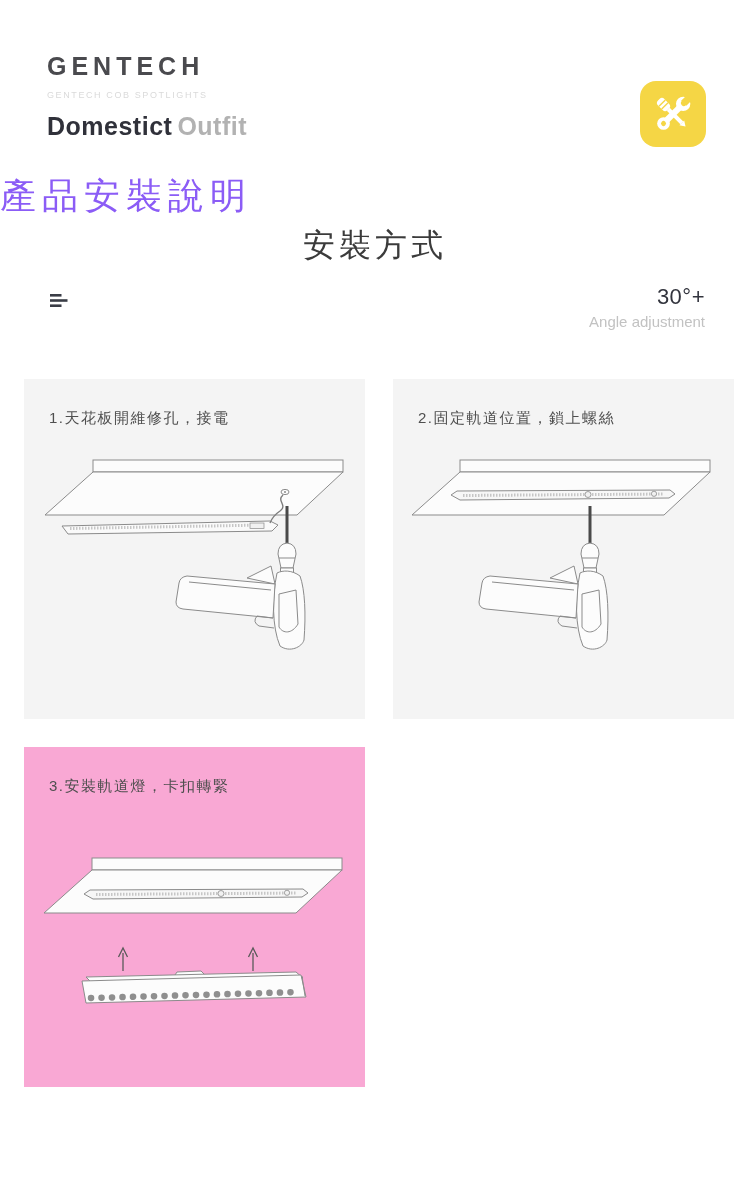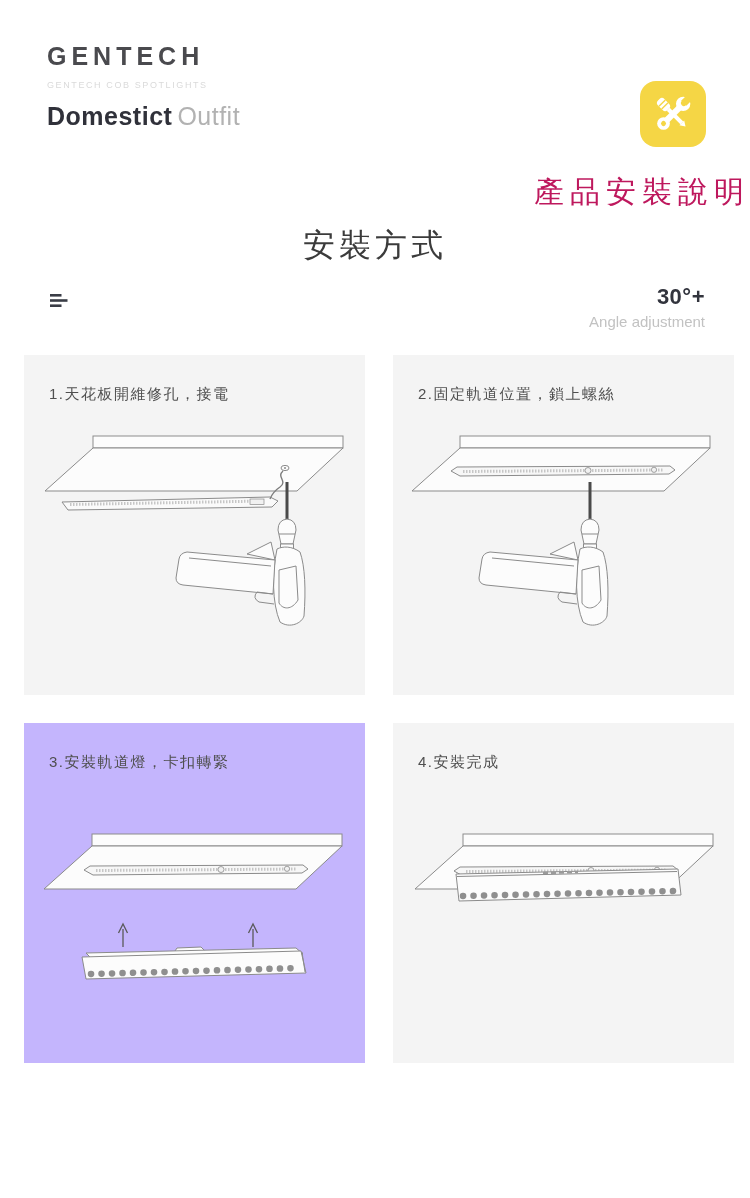--- a/index.html
+++ b/index.html
@@ -1,43 +1,43 @@
 <!DOCTYPE html>
 <html><head>
 <meta charset="utf-8">
 <style>
   * { margin:0; padding:0; box-sizing:border-box; }
   html,body { background:#ffffff; }
   body { font-family:"Liberation Sans", sans-serif; }
   .page { position:relative; width:750px; height:1198px; background:#ffffff; overflow:hidden; margin:0 auto; }
 
   
-  .brand { position:absolute; left:47px; top:42px; }
+  .brand { position:absolute; left:47px; top:52px; }
   .brand-name { font-size:25px; font-weight:bold; letter-spacing:5px; color:#4a4a4e; }
   .brand-tagline { margin-top:9px; font-size:9px; letter-spacing:1.6px; color:#dadada; }
   .product-line { margin-top:12px; font-size:25px; color:#30313a; font-weight:bold; letter-spacing:0.5px; }
-  .product-line .light { font-weight:400; color:#b2b2b2; margin-left:5px; }
+  .product-line .light { font-weight:700; color:#b2b2b2; margin-left:5px; }
 
   .tools-badge { position:absolute; right:44px; top:81px; width:66px; height:66px;
     border-radius:16px; background:#F5D645; display:flex; align-items:center; justify-content:center; }
 
   
-  .hero-title { position:absolute; top:172px; left:0; width:100%; text-align:right;
-    font-size:30px; font-weight:400; letter-spacing:6px; color:#be185d; }
+  .hero-title { position:absolute; top:172px; left:0; width:100%; text-align:left;
+    font-size:36px; font-weight:400; letter-spacing:6px; color:#8b5cf6; }
   .hero-subtitle { position:absolute; top:224px; left:0; width:100%; text-align:center;
     font-size:32px; font-weight:normal; letter-spacing:4px; color:#3b3b3b; }
 
   
   .list-marker { position:absolute; left:50px; top:293px; }
   .angle-block { position:absolute; right:45px; top:284px; text-align:right; }
-  .angle-value { font-size:22px; font-weight:bold; color:#32343d; letter-spacing:0.5px; }
+  .angle-value { font-size:22px; font-weight:normal; color:#32343d; letter-spacing:0.5px; }
   .angle-label { margin-top:3px; font-size:15px; color:#c2c2c2; }
 
   
-  .grid { position:absolute; left:24px; top:355px; display:grid;
+  .grid { position:absolute; left:24px; top:379px; display:grid;
     grid-template-columns:341px 341px; column-gap:20px; row-gap:24px;gap:28px; }
   .panel { position:relative; width:341px; height:340px; background:#F4F4F4; }
   .step-label { position:absolute; left:25px; top:30px; font-size:15px; letter-spacing:1.5px; color:#4f4f4f; }
   .panel svg.illu { position:absolute; left:0; top:60px; }
   .panel.row2 svg.illu { top:88px; }
 
   .sketch { stroke:#8b8b8b; stroke-width:1; fill:none; }
   .sketch-fill { stroke:#8b8b8b; stroke-width:1; fill:#fcfcfc; }
 </style>
 </head>
@@ -138,21 +138,21 @@
 
     <div class="panel" style="background: rgb(244, 244, 244);">
       <div class="step-label">2.固定軌道位置，鎖上螺絲</div>
       <svg class="illu" width="341" height="270" viewBox="0 0 341 270">
         <use href="#slab-shape" transform="translate(67,21)"></use>
         <use href="#track-shape" transform="translate(62,51)"></use>
         <use href="#drill-shape" transform="translate(197,113)"></use>
       </svg>
     </div>
 
-    <div class="panel row2" style="background: #c4b5fd;">
+    <div class="panel row2" style="background: #f9a8d4;">
       <div class="step-label">3.安裝軌道燈，卡扣轉緊</div>
       <svg class="illu" width="341" height="250" viewBox="0 0 341 250">
         <use href="#slab-shape" transform="translate(68,23)"></use>
         <use href="#track-shape" transform="translate(64,54)"></use>
 
         <g stroke="#5a5a5a" stroke-width="1.3">
           <line x1="99" y1="136" x2="99" y2="118"></line>
           <polyline points="94.5,122 99,113 103.5,122" fill="none"></polyline>
           <line x1="229" y1="136" x2="229" y2="118"></line>
           <polyline points="224.5,122 229,113 233.5,122" fill="none"></polyline>
@@ -160,27 +160,15 @@
 
         <polygon points="149,143 153,137 177,136 181,140 181,144 149,145" class="sketch-fill"></polygon>
 
         <polygon points="62,142 272,137 279,143 68,148" class="sketch-fill"></polygon>
         <polygon points="58,146 277,140 282,162 62,168" class="sketch-fill"></polygon>
         <line x1="278" y1="141" x2="281" y2="161" class="sketch"></line>
         <line x1="67" y1="163" x2="275" y2="157" stroke="#8f8f8f" stroke-width="6.5" stroke-linecap="round" stroke-dasharray="0.1 10.4"></line>
       </svg>
     </div>
 
-    <div class="panel row2" style="background: rgb(244, 244, 244);">
-      <div class="step-label">4.安裝完成</div>
-      <svg class="illu" width="341" height="250" viewBox="0 0 341 250">
-        <use href="#slab-shape" transform="translate(70,23)"></use>
-        <use href="#track-shape" transform="translate(65,55)"></use>
-
-        <polygon points="63,63 285,58 288,84 66,90" class="sketch-fill"></polygon>
-        <line x1="64" y1="65.5" x2="284" y2="60.5" class="sketch"></line>
-        <line x1="150" y1="62" x2="185" y2="61" stroke="#9a9a9a" stroke-width="2.5" stroke-dasharray="5 3"></line>
-        <line x1="70" y1="85" x2="282" y2="80" stroke="#8f8f8f" stroke-width="6.5" stroke-linecap="round" stroke-dasharray="0.1 10.4"></line>
-      </svg>
-    </div>
 
   </div>
 </div>
 
 </body></html>

